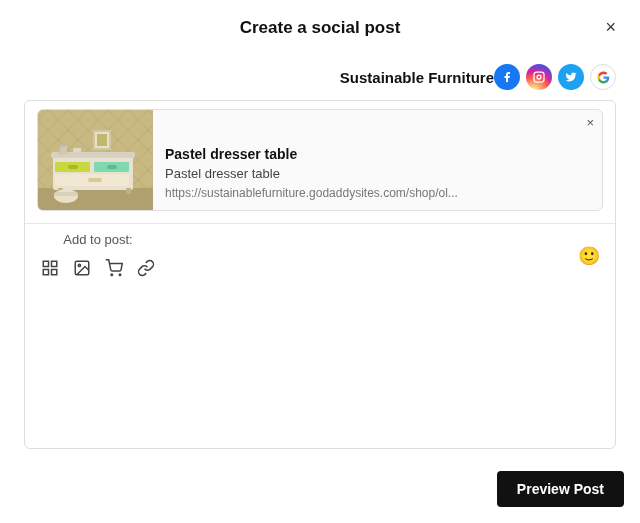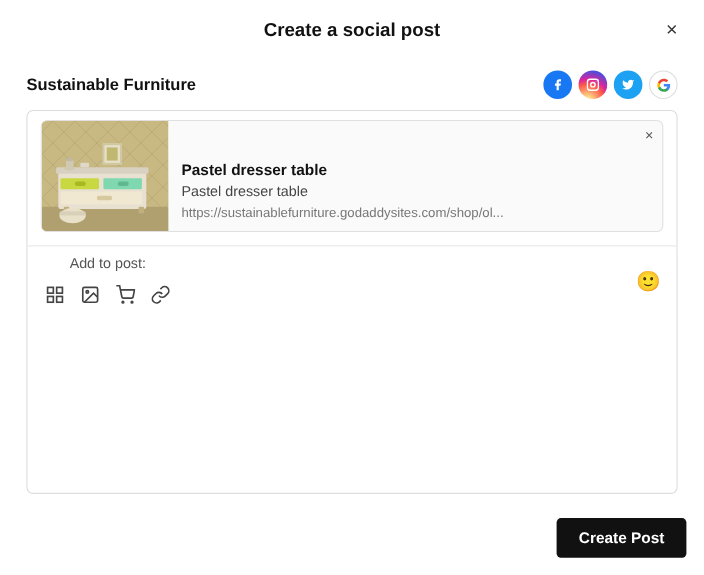--- a/index.html
+++ b/index.html
@@ -46,21 +46,21 @@
     }
     .modal-body {
       flex: 1;
       padding: 12px 24px 0;
       display: flex;
       flex-direction: column;
       overflow: hidden;
     }
     .brand-row {
       display: flex;
-      justify-content: space-between;
+      justify-content: flex-end;
       align-items: center;
       margin-bottom: 10px;
     }
     .brand-name {
       font-size: 15px;
       font-weight: 600;
       color: #111;
     }
     .social-icons {
       display: flex;
@@ -356,16 +356,16 @@
           </div>
         </div>
 
         <div class="emoji-icon">🙂</div>
       </div>
     </div>
 
   </div>
 
   <div class="modal-footer">
-    <button class="preview-btn">Create Post</button>
+    <button class="preview-btn">Preview Post</button>
   </div>
 
 </div>
 
 </body></html>

